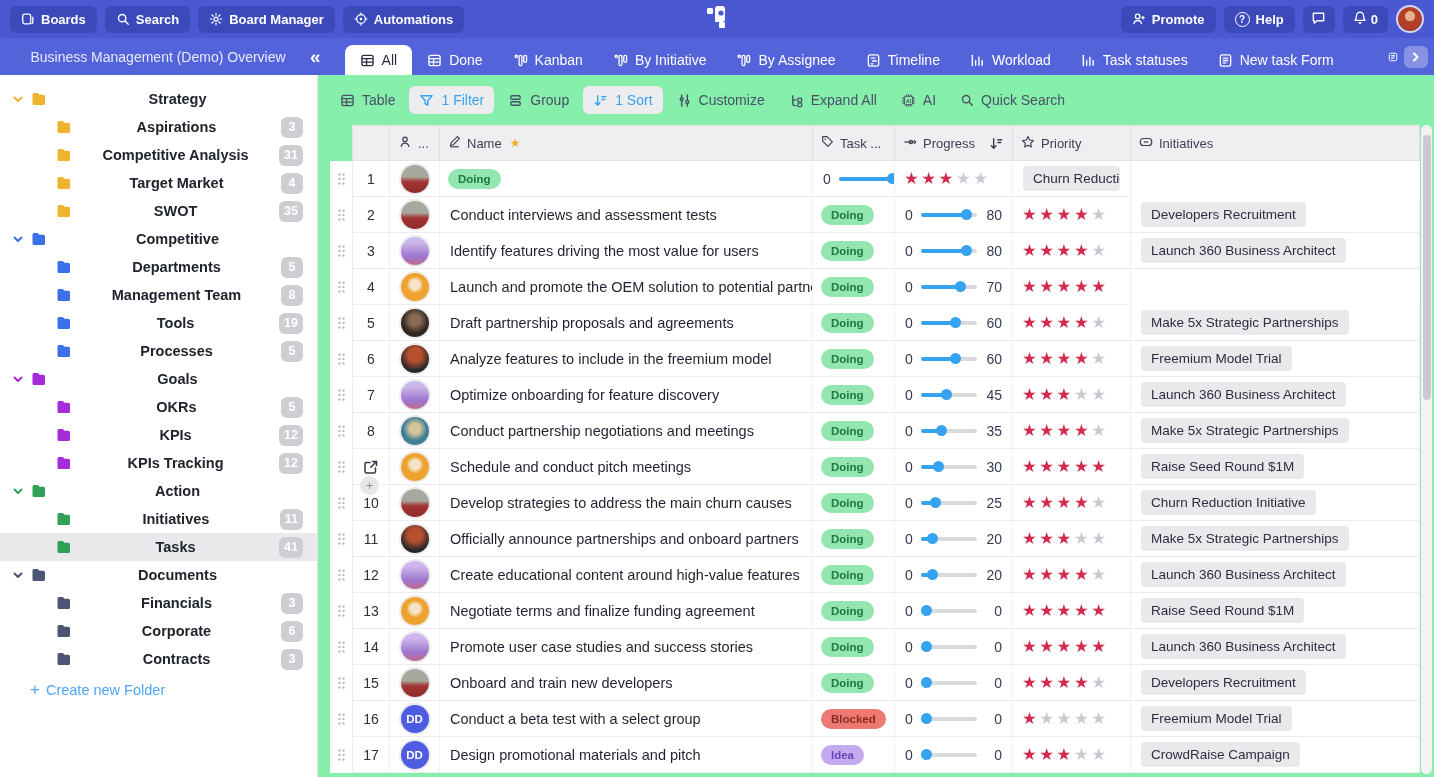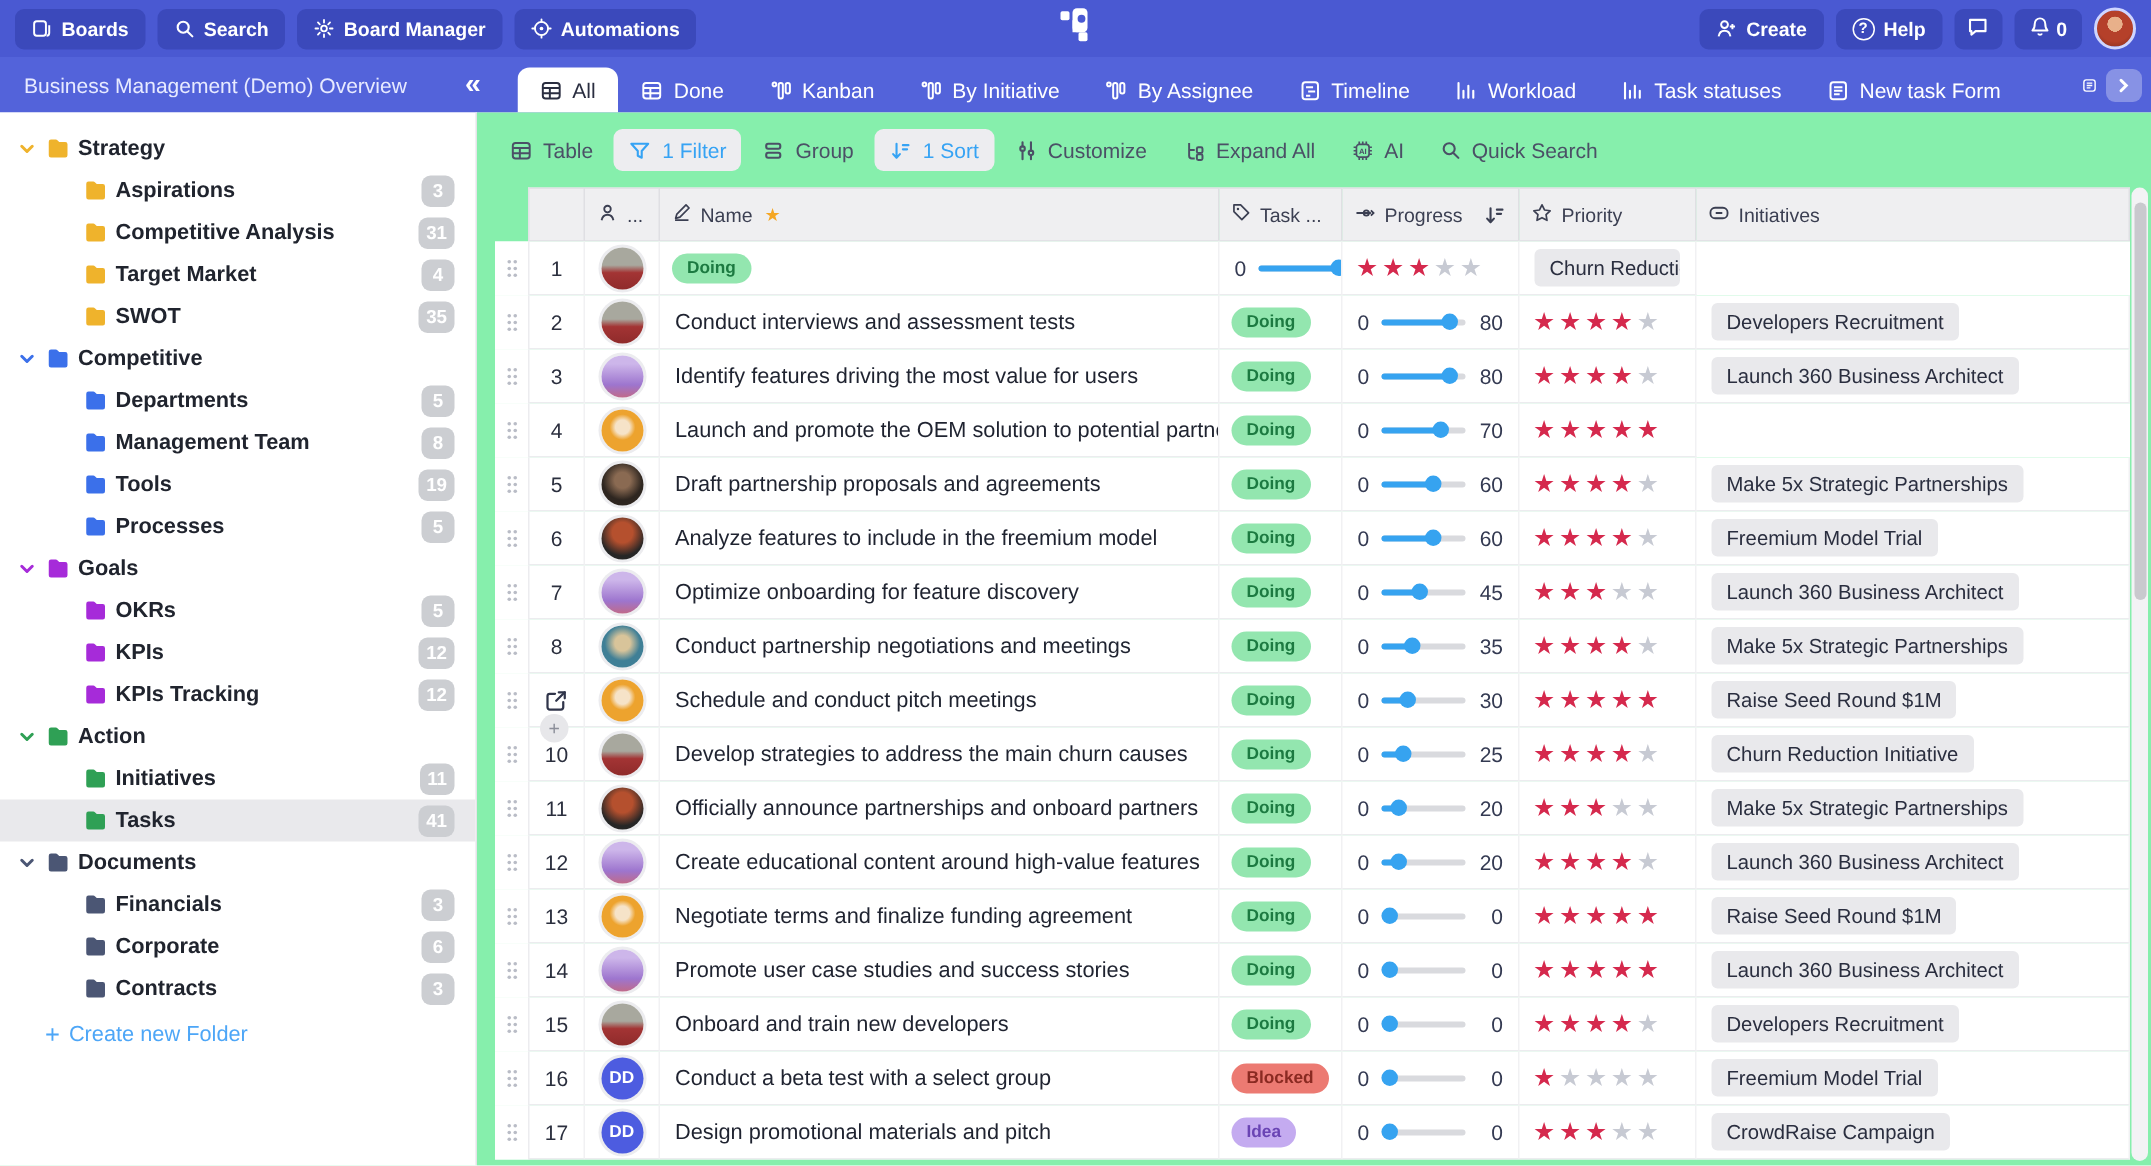--- a/index.html
+++ b/index.html
@@ -1,17 +1,17 @@
 <!DOCTYPE html>
 <html><head>
 <meta charset="utf-8">
 <style>
   * { margin:0; padding:0; box-sizing:border-box; }
   html,body { width:1434px; height:777px; overflow:hidden; font-family:"Liberation Sans", sans-serif; background:#fff; }
-  .app { width:1434px; height:777px; display:flex; flex-direction:column; }
+  .app { width:1434px; height:777px; display:flex; flex-direction:column;text-align:center; }
 
   
   .topbar { height:38px; background:#4a59d2; display:flex; align-items:center; padding:0 10px; gap:8px; flex:0 0 auto; position:relative; }
   .tb-btn { display:flex; align-items:center; gap:6px; background:#3b49bb; color:#fff; font-size:13px; font-weight:700;
             padding:0 11px; height:27px; border-radius:6px; cursor:pointer; white-space:nowrap; }
   .tb-btn svg { display:block; }
   .tb-logo { position:absolute; left:50%; top:50%; transform:translate(-50%,-50%); }
   .tb-right { margin-left:auto; display:flex; align-items:center; gap:8px; }
   .tb-icon-btn { width:32px; height:27px; background:#3b49bb; border-radius:6px; display:flex; align-items:center; justify-content:center; color:#fff; cursor:pointer; gap:4px; font-size:13px; font-weight:700; }
   .q-badge { width:15px; height:15px; border-radius:50%; border:1.6px solid #fff; display:inline-flex; align-items:center; justify-content:center; font-size:10px; font-weight:700; }
@@ -153,21 +153,21 @@
     </div>
     <div class="tb-right">
       <div class="tb-btn" style="width:auto">
         <span>
             <svg width="14" height="14" viewBox="0 0 16 16" fill="none" stroke="#fff" stroke-width="1.5">
               <circle cx="6.5" cy="5" r="2.6"></circle>
               <path d="M2 14c.5-3 2.5-4.3 4.5-4.3S10.5 11 11 14"></path>
               <path d="M12.5 4.5v4M10.5 6.5h4"></path>
             </svg>
           </span>
-        <span>Create</span>
+        <span>Promote</span>
       </div>
       <div class="tb-btn" style="width:auto">
         <span class="q-badge">?</span>
         <span>Help</span>
       </div>
       <div class="tb-icon-btn">
         <span><svg width="15" height="15" viewBox="0 0 16 16" fill="none" stroke="#fff" stroke-width="1.5">
               <path d="M2.5 3.5h11v8h-7l-3 2.5v-2.5h-1z" stroke-linejoin="round"></path>
             </svg></span>
       </div>

